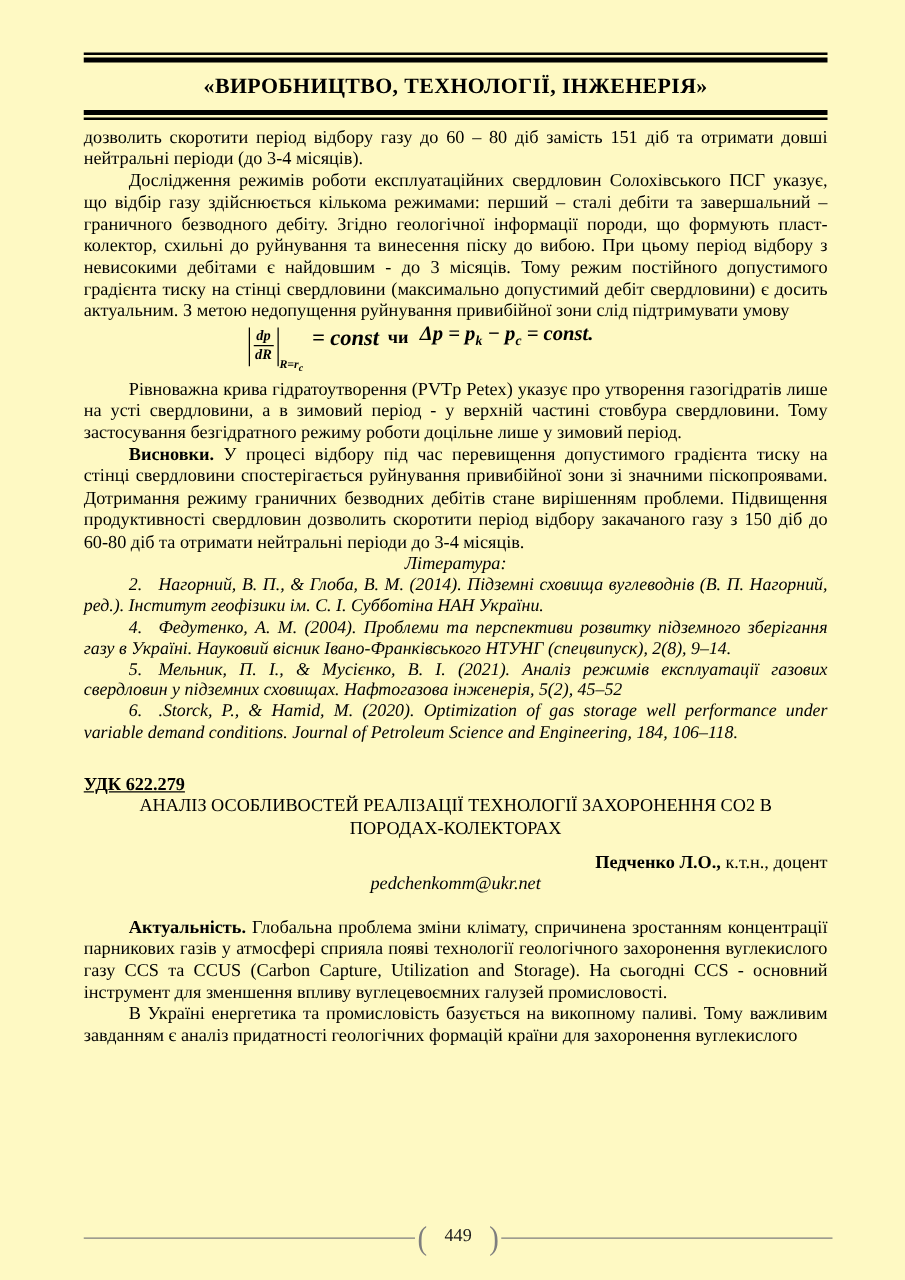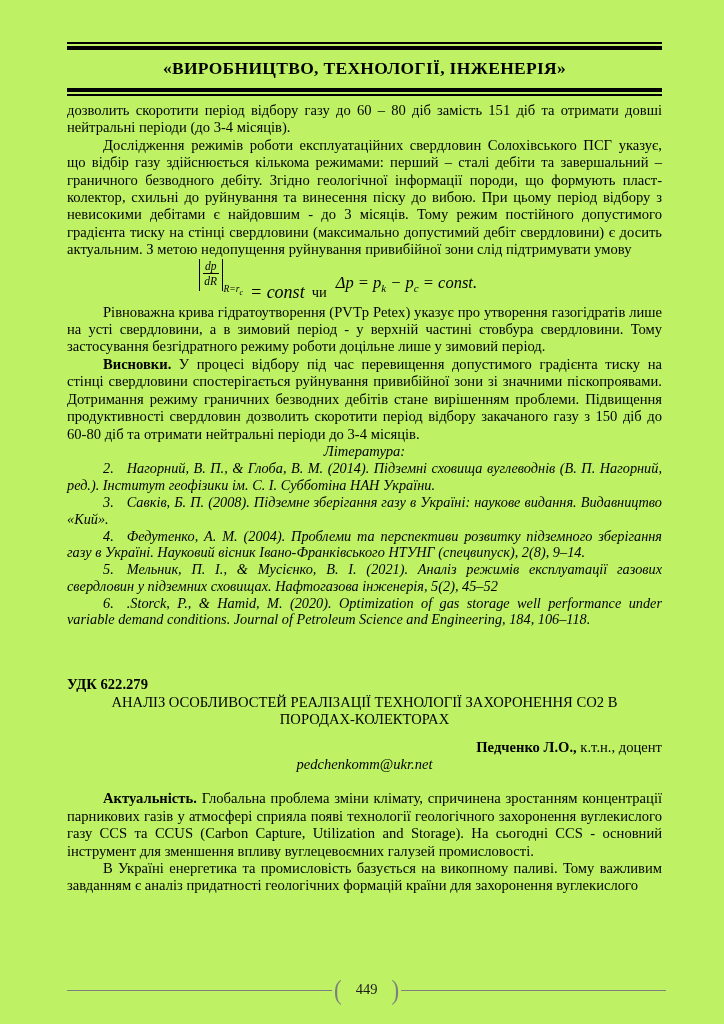--- a/index.html
+++ b/index.html
@@ -1,21 +1,21 @@
 <!DOCTYPE html>
 <html><head>
 <meta charset="utf-8">
 <style>
   * { box-sizing: border-box; }
   html, body { margin: 0; padding: 0; background: #ffffff; }
   .page {
     position: relative;
     width: 724px;
     height: 1024px;
-    background: #bef264;
+    background: #fef9c3;
     color: #000;
     font-family: "Liberation Serif", serif;
     padding: 42px 62px 0 67px;
     overflow: hidden;
   }
   
   .banner {
     border-top: 2px solid #000;
     border-bottom: 2px solid #000;
     padding: 2px 0;
@@ -30,25 +30,26 @@
     padding: 8px 0 9px 0;
     letter-spacing: 0.3px;
   }
   .body-text { font-size: 14.6px; line-height: 17.4px; text-align: justify; }
   p { margin: 0; text-indent: 36px; }
   p.no-indent { text-indent: 0; }
   .bold { font-weight: bold; }
   
   .formula {
     display: flex;
-    align-items: flex-end;
+    align-items: flex-start;
     height: 40px;
     margin: 3px 0 2px 132px;
     text-indent: 0;
     font-style: italic;
+    font-weight: bold;
   }
   .abs-group { display: inline-flex; align-items: flex-start; }
   .abs {
     display: inline-block;
     border-left: 1.5px solid #000;
     border-right: 1.5px solid #000;
     padding: 1px 3px;
   }
   .frac { display: inline-block; text-align: center; font-size: 11.5px; line-height: 1.05; }
   .frac .fnum { display: block; border-bottom: 1px solid #000; padding: 0 2px 1px 2px; }
@@ -57,21 +58,21 @@
   .abs-sub sub { font-size: 8px; }
   .eq-const { font-size: 18px; margin-left: 7px; }
   .connector { font-style: normal; font-size: 14.5px; margin-left: 7px; }
   .rhs { font-size: 16.5px; margin-left: 9px; transform: translateY(-4px); }
   .rhs sub { font-size: 11px; }
   
   .lit-heading { text-align: center; text-indent: 0; font-style: italic; }
   .ref { font-style: italic; font-size: 14.3px; line-height: 16.8px; }
   .ref .gap { display: inline-block; width: 13px; }
   
-  .udc { font-weight: bold; text-indent: 0; margin-top: 48px; }
+  .udc { font-weight: bold; text-indent: 0; margin-top: 25px; text-decoration: underline; }
   .article-title { text-align: center; text-indent: 0; padding: 0 40px; }
   .authors-block { margin-top: 10px; }
   .author-line { text-align: right; text-indent: 0; }
   .author-name { font-weight: bold; }
   .affiliation { text-align: right; text-indent: 0; font-style: italic; }
   .email { text-align: center; text-indent: 0; font-style: italic; }
   .relevance { margin-top: 17px; }
   
   .footer {
     position: absolute;
@@ -122,21 +123,20 @@
       <span class="rhs"><span>Δp = p</span><sub>k</sub><span> − p</span><sub>c</sub><span> = const.</span></span>
     </div>
 
     <p>Рівноважна крива гідратоутворення (PVTp Petex) указує про утворення газогідратів лише на усті свердловини, а в зимовий період - у верхній частині стовбура свердловини. Тому застосування безгідратного режиму роботи доцільне лише у зимовий період.</p>
 
     <p><span class="bold">Висновки.</span><span> У процесі відбору під час перевищення допустимого градієнта тиску на стінці свердловини спостерігається руйнування привибійної зони зі значними піскопроявами. Дотримання режиму граничних безводних дебітів стане вирішенням проблеми. Підвищення продуктивності свердловин дозволить скоротити період відбору закачаного газу з 150 діб до 60-80 діб та отримати нейтральні періоди до 3-4 місяців.</span></p>
 
     <p class="lit-heading">Література:</p>
 
     <p class="ref"><span>2.</span><span class="gap"></span><span>Нагорний, В. П., &amp; Глоба, В. М. (2014). Підземні сховища вуглеводнів (В. П. Нагорний, ред.). Інститут геофізики ім. С. І. Субботіна НАН України.</span></p>
-    <p class="ref"><span>3.</span><span class="gap"></span><span>Савків, Б. П. (2008). Підземне зберігання газу в Україні: наукове видання. Видавництво «Кий».</span></p>
     <p class="ref"><span>4.</span><span class="gap"></span><span>Федутенко, А. М. (2004). Проблеми та перспективи розвитку підземного зберігання газу в Україні. Науковий вісник Івано-Франківського НТУНГ (спецвипуск), 2(8), 9–14.</span></p>
     <p class="ref"><span>5.</span><span class="gap"></span><span>Мельник, П. І., &amp; Мусієнко, В. І. (2021). Аналіз режимів експлуатації газових свердловин у підземних сховищах. Нафтогазова інженерія, 5(2), 45–52</span></p>
     <p class="ref"><span>6.</span><span class="gap"></span><span>.Storck, P., &amp; Hamid, M. (2020). Optimization of gas storage well performance under variable demand conditions. Journal of Petroleum Science and Engineering, 184, 106–118.</span></p>
 
     <p class="udc">УДК 622.279</p>
 
     <p class="article-title">АНАЛІЗ ОСОБЛИВОСТЕЙ РЕАЛІЗАЦІЇ ТЕХНОЛОГІЇ ЗАХОРОНЕННЯ СО2 В ПОРОДАХ-КОЛЕКТОРАХ</p>
 
     <div class="authors-block">
       <p class="author-line"><span class="author-name">Педченко Л.О.,</span><span> к.т.н., доцент</span></p>

